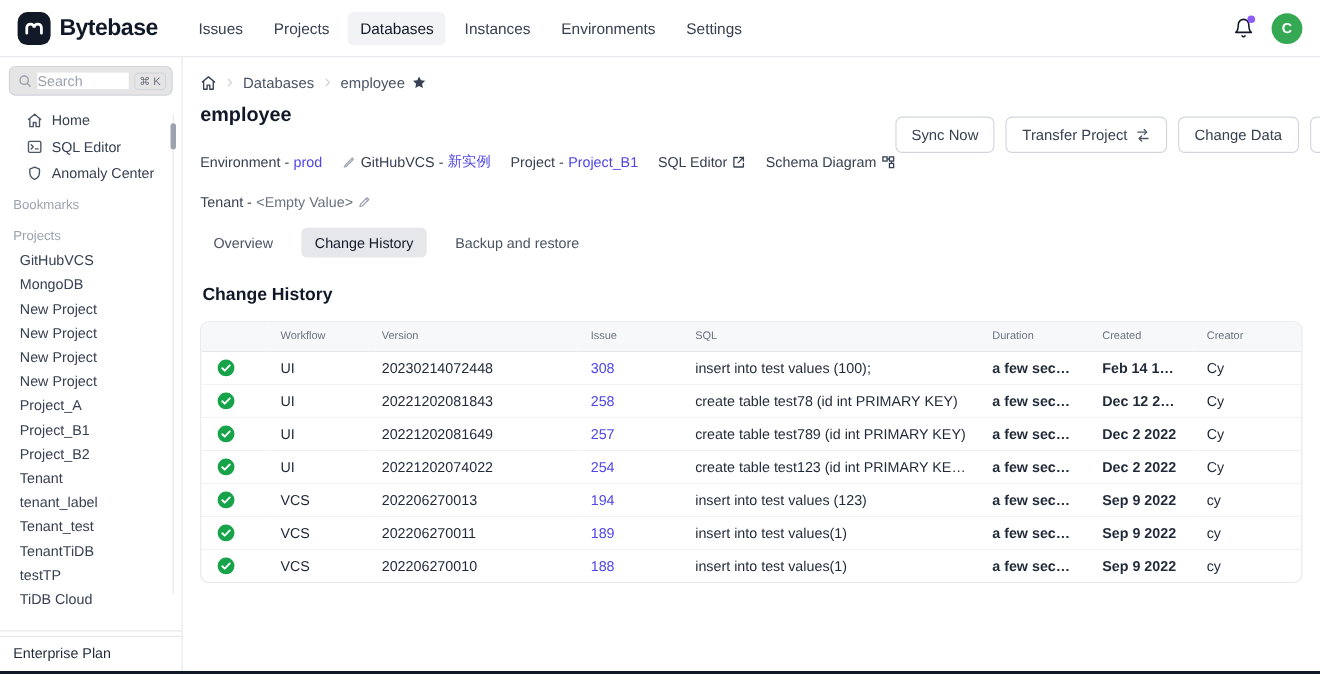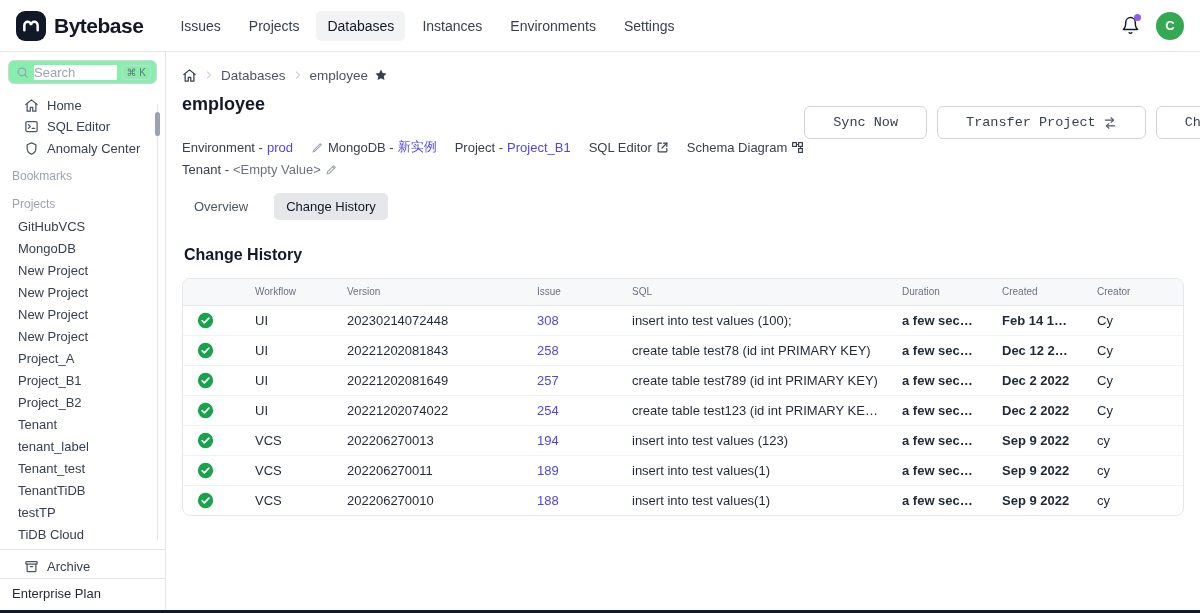--- a/index.html
+++ b/index.html
@@ -19,21 +19,21 @@
   .bell-wrap { position:relative; display:inline-flex; cursor:pointer; color:#111827; }
   .bell-dot { position:absolute; top:-2px; right:-1px; width:7px; height:7px; border-radius:50%; background:#8b5cf6; }
   .avatar { width:28px; height:28px; border-radius:50%; background:#34a853; color:#fff; font-size:13px; font-weight:700; display:flex; align-items:center; justify-content:center; cursor:pointer; }
 
   
   .body { display:flex; flex:1; min-height:0; }
   .sidebar { width:166px; flex-shrink:0; border-right:1px solid #e5e7eb; display:flex; flex-direction:column; position:relative; padding-top:8px; }
   .main { flex:1; min-width:0; padding:12px 16px 0 16px; overflow:hidden; }
 
   
-  .search-box { margin:0 8px 10px 8px; height:27px; border:1px solid #d1d5db; border-radius:6px; display:flex; align-items:center; gap:5px; padding:0 5px 0 7px; background:#86efac; }
+  .search-box { margin:0 8px 10px 8px; height:27px; border:1px solid #d1d5db; border-radius:6px; display:flex; align-items:center; gap:5px; padding:0 5px 0 7px; background:#e5e5e5; }
   .search-box svg { flex-shrink:0; color:#9ca3af; }
   .search-box input { border:none; outline:none; width:70px; flex:1; font-size:13px; color:#111827; font-family:"Liberation Sans",sans-serif; }
   .search-box input::placeholder { color:#9ca3af; }
   .kbd { border:1px solid #d1d5db; border-radius:4px; font-size:10px; color:#6b7280; padding:1px 4px; white-space:nowrap; }
   .side-item { display:flex; align-items:center; gap:8px; padding:0 24px; height:24px; font-size:13px; color:#374151; cursor:pointer; }
   .side-item svg { color:#4b5563; flex-shrink:0; }
   .side-label { font-size:12px; color:#9ca3af; padding:10px 12px 4px 12px; }
   .proj-item { padding:0 12px 0 18px; height:22px; display:flex; align-items:center; font-size:13px; color:#374151; cursor:pointer; white-space:nowrap; overflow:hidden; }
   .side-bottom { margin-top:auto; }
   .side-divider { border-top:1px solid #e5e7eb; margin:4px 0 4px 0; }
@@ -44,28 +44,28 @@
   
   .breadcrumb { display:flex; align-items:center; gap:6px; color:#4b5563; font-size:13.5px; height:22px; }
   .crumb { cursor:pointer; }
   .crumb-sep { color:#d1d5db; display:inline-flex; }
   .home-icon, .star-icon { display:inline-flex; color:#374151; cursor:pointer; }
 
   
   .page-head { display:flex; align-items:flex-start; margin-top:8px; }
   .page-title { font-size:18px; font-weight:700; color:#111827; }
   .meta-row { display:flex; align-items:center; gap:18px; margin-top:23px; font-size:13px; color:#374151; flex-wrap:nowrap; }
-  .meta-row.second { margin-top:6px; }
+  .meta-row.second { margin-top:20px; }
   .meta-item { display:flex; align-items:center; gap:4px; white-space:nowrap; }
   .meta-link { color:#4f46e5; text-decoration:none; cursor:pointer; }
   .meta-muted { color:#6b7280; }
   .meta-icon { display:inline-flex; color:#374151; }
   .meta-icon.gray { color:#9ca3af; }
   .head-actions { margin-left:auto; display:flex; gap:10px; padding-top:12px; flex-shrink:0; }
-  .btn { background:#fff; border:1px solid #d1d5db; border-radius:6px; height:33px; padding:0 28px; font-size:13.5px; color:#374151; display:inline-flex; align-items:center; gap:7px; cursor:pointer; font-family:Liberation Mono, monospace; white-space:nowrap; }
+  .btn { background:#fff; border:1px solid #d1d5db; border-radius:6px; height:33px; padding:0 14px; font-size:13.5px; color:#374151; display:inline-flex; align-items:center; gap:7px; cursor:pointer; font-family:Liberation Sans, sans-serif; white-space:nowrap; }
 
   
   .tabs { display:flex; align-items:center; gap:14px; margin-top:16px; }
   .tab { font-size:13px; color:#4b5563; padding:6px 12px; border-radius:5px; cursor:pointer; white-space:nowrap; }
   .tab.active { background:#e5e7eb; color:#111827; }
 
   
   .section-head { display:flex; align-items:center; gap:16px; margin-top:26px; padding-left:2px; }
   .section-title { font-size:16px; font-weight:700; color:#111827; }
   .btn-primary { background:#4f46e5; color:#fff; border:none; border-radius:6px; height:31px; padding:0 14px; font-size:13px; display:inline-flex; align-items:center; cursor:pointer; font-family:"Liberation Sans",sans-serif; }
@@ -167,28 +167,20 @@
         <div class="proj-item">Tenant</div>
         <div class="proj-item">tenant_label</div>
         <div class="proj-item">Tenant_test</div>
         <div class="proj-item">TenantTiDB</div>
         <div class="proj-item">testTP</div>
         <div class="proj-item">TiDB Cloud</div>
       </div>
 
       <div class="side-bottom">
         <div class="side-divider"></div>
-        <div class="side-item">
-          <svg width="15" height="15" viewBox="0 0 24 24" fill="none" stroke="currentColor" stroke-width="2" stroke-linecap="round" stroke-linejoin="round">
-              <rect x="3" y="4" width="18" height="4" rx="1"></rect>
-              <path d="M5 8v11a1 1 0 0 0 1 1h12a1 1 0 0 0 1-1V8"></path>
-              <path d="M10 12h4"></path>
-            </svg>
-          <span>Archive</span>
-        </div>
       </div>
       <div class="plan-row">Enterprise Plan</div>
 
       <div class="sb-track"></div>
       <div class="sb-thumb"></div>
     </aside>
 
     <main class="main">
 
       <div class="breadcrumb">
@@ -225,21 +217,21 @@
             <span class="meta-item">
               <span>Environment -</span>
               <a class="meta-link">prod</a>
             </span>
             <span class="meta-item">
               <span class="meta-icon gray">
                 <svg width="13" height="13" viewBox="0 0 24 24" fill="none" stroke="currentColor" stroke-width="2" stroke-linecap="round">
                     <path d="M4 20l3-1L19 7l-2-2L5 17l-1 3z"></path>
                   </svg>
               </span>
-              <span>MongoDB -</span>
+              <span>GitHubVCS -</span>
               <a class="meta-link">新实例</a>
             </span>
             <span class="meta-item">
               <span>Project -</span>
               <a class="meta-link">Project_B1</a>
             </span>
             <span class="meta-item">
               <span>SQL Editor</span>
               <span class="meta-icon">
                 <svg width="13" height="13" viewBox="0 0 24 24" fill="none" stroke="currentColor" stroke-width="2.2" stroke-linecap="round" stroke-linejoin="round">
@@ -294,20 +286,21 @@
             </button>
           <button class="btn">
               <span>Alter Schema</span>
             </button>
         </div>
       </div>
 
       <div class="tabs">
         <span class="tab">Overview</span>
         <span class="tab active">Change History</span>
+        <span class="tab">Backup and restore</span>
       </div>
 
       <div class="section-head">
         <span class="section-title">Change History</span>
       </div>
 
       <div class="table-wrap">
         <table>
           <colgroup>
             <col style="width:60px">

